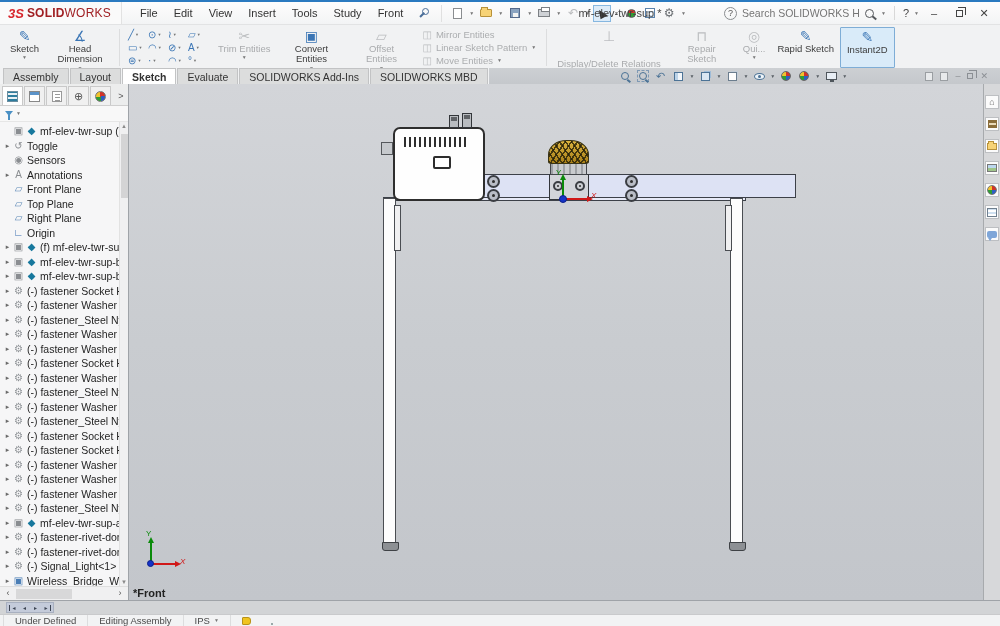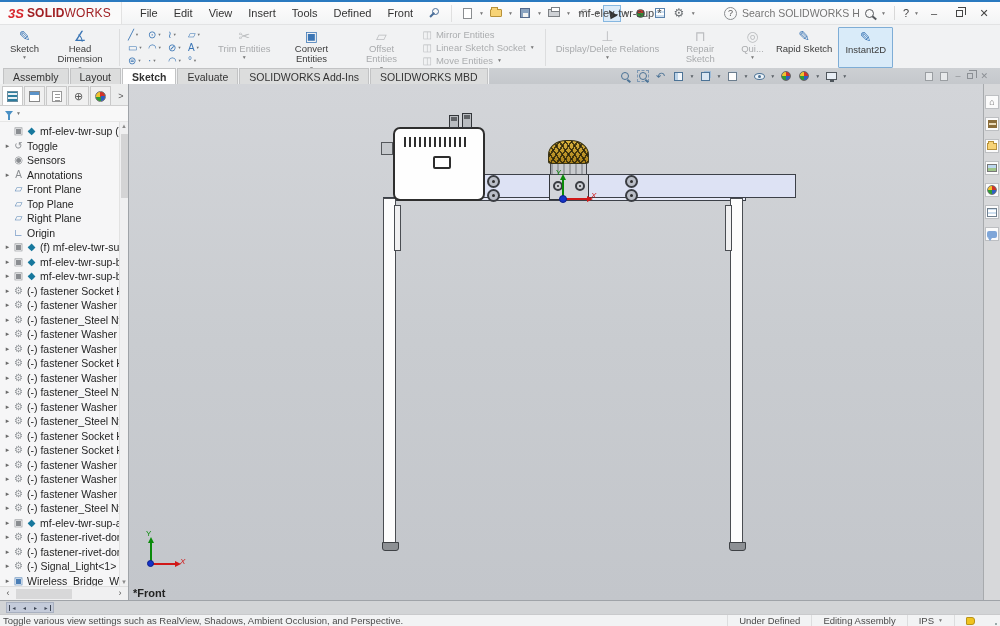--- a/index.html
+++ b/index.html
@@ -46,21 +46,21 @@
 .tb-help{font-size:11px;color:#444;}
 .win-btn{width:20px;text-align:center;font-size:11px;color:#444;display:flex;align-items:center;justify-content:center;height:18px;}
 .cascade{width:7px;height:7px;border:1px solid currentColor;position:relative;}
 .cascade::after{content:"";position:absolute;left:1px;top:-4px;width:7px;height:7px;border:1px solid currentColor;border-left:none;border-bottom:none;}
 
 
 .ribbon{height:43px;background:#f1f2f3;display:flex;align-items:stretch;padding:2px 2px 0 4px;}
 .rbtn{display:flex;flex-direction:column;align-items:center;justify-content:flex-start;padding:1px 6px 0;font-size:9.5px;color:#3c3c3c;line-height:1.1;text-align:center;}
 .ric{font-size:14px;height:16px;line-height:16px;color:#3b76b5;}
 .rlab{max-width:58px;}
-.rlab.wide{max-width:130px;}
+.rlab.wide{max-width:130px;margin-top:15px;}
 .rbtn .car{margin-top:1px;}
 .rbtn.disabled{color:#a9abad;}
 .rbtn.disabled .ric{color:#bcbec0;}
 .rbtn.active{background:#d9ebf9;border:1px solid #7eadd6;border-radius:1px;}
 .rdivider{width:1px;background:#dcddde;margin:2px 4px;}
 .toolgrid{display:grid;grid-template-columns:repeat(4,20px);grid-auto-rows:13px;align-content:center;padding:0 4px;}
 .tg-cell{display:flex;align-items:center;gap:1px;font-size:10px;color:#3b76b5;}
 .tg-cell .car{font-size:4px;}
 .stackcol{display:flex;flex-direction:column;justify-content:center;gap:2px;padding:0 6px;}
 .stack-row{display:flex;align-items:center;gap:4px;font-size:9.5px;color:#abadaf;white-space:nowrap;}
@@ -206,21 +206,21 @@
     <div class="brand" data-name="solidworks-logo">
       <span class="brand-mark" data-name="dassault-logo-icon">3S</span>
       <span class="brand-name" data-name="brand-name"><b data-name="brand-bold">SOLID</b><span data-name="brand-rest">WORKS</span></span>
     </div>
     <div class="menubar" id="menubar" data-name="menu-bar">
         <span class="menu-item" data-name="menu-file">File</span>
         <span class="menu-item" data-name="menu-edit">Edit</span>
         <span class="menu-item" data-name="menu-view">View</span>
         <span class="menu-item" data-name="menu-insert">Insert</span>
         <span class="menu-item" data-name="menu-tools">Tools</span>
-        <span class="menu-item" data-name="menu-window">Defined</span>
+        <span class="menu-item" data-name="menu-window">Study</span>
         <span class="menu-item" data-name="menu-help">Front</span>
       </div>
     <span class="pin" data-name="pin-menu-icon"></span>
     <div class="qat" id="qat" data-name="quick-access-toolbar">
         <span class="q q-new-document" data-name="new-document-button">
           <span class="qi qi-new-document" data-name="new-document-icon"></span>
         </span>
         <span class="car" data-name="new-document-caret-icon">▼</span>
         <span class="q q-open" data-name="open-button">
           <span class="qi qi-open" data-name="open-icon"></span>
@@ -347,21 +347,21 @@
         <span class="rlab" data-name="offset-entities-label">Offset Entities</span>
         <span class="car" data-name="offset-entities-caret-icon">▼</span>
       </div>
       <div class="stackcol" data-name="pattern-tools-stack">
         <div class="stack-row" data-name="mirror-entities-button">
           <span class="sic" data-name="mirror-entities-icon">◫</span>
           <span data-name="mirror-entities-label">Mirror Entities</span>
         </div>
         <div class="stack-row" data-name="linear-sketch-pattern-button">
           <span class="sic" data-name="linear-sketch-pattern-icon">◫</span>
-          <span data-name="linear-sketch-pattern-label">Linear Sketch Socket</span>
+          <span data-name="linear-sketch-pattern-label">Linear Sketch Pattern</span>
           <span class="car" data-name="linear-sketch-pattern-caret-icon">▼</span>
         </div>
         <div class="stack-row" data-name="move-entities-button">
           <span class="sic" data-name="move-entities-icon">◫</span>
           <span data-name="move-entities-label">Move Entities</span>
           <span class="car" data-name="move-entities-caret-icon">▼</span>
         </div>
       </div>
       <div class="rdivider" data-name="group-divider"></div>
       <div class="rbtn disabled" data-name="display-delete-relations-button">
@@ -712,21 +712,20 @@
   <div class="modeltabs" data-name="model-tab-bar">
     <div class="mnav" id="mnav" data-name="tab-navigation">
         <span class="endcap-l" data-name="first-tab-button">◂</span>
         <span data-name="previous-tab-button">◂</span>
         <span data-name="next-tab-button">▸</span>
         <span class="endcap-r" data-name="last-tab-button">▸</span>
       </div>
   </div>
 
   <div class="statusbar" data-name="status-bar">
-    <span class="sb-hint" data-name="status-hint">Toggle various view settings such as RealView, Shadows, Ambient Occlusion, and Perspective.</span>
     <span class="sb-cell" data-name="constraint-status">Under Defined</span>
     <span class="sb-cell" data-name="editing-mode-status">Editing Assembly</span>
     <span class="sb-cell" data-name="units-selector">
         <span data-name="units-label">IPS</span>
         <span class="car" data-name="units-caret-icon">▼</span>
       </span>
     <span class="sb-cell" data-name="custom-properties-tag">
         <span class="sb-tag" data-name="tag-icon"></span>
       </span>
     <span class="sb-grip" data-name="resize-grip"></span>

